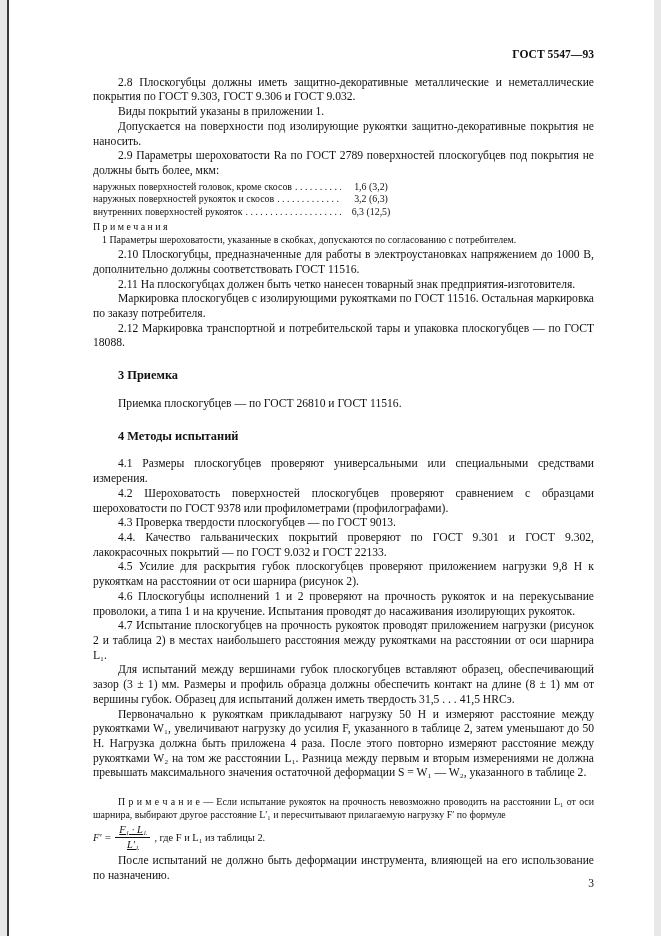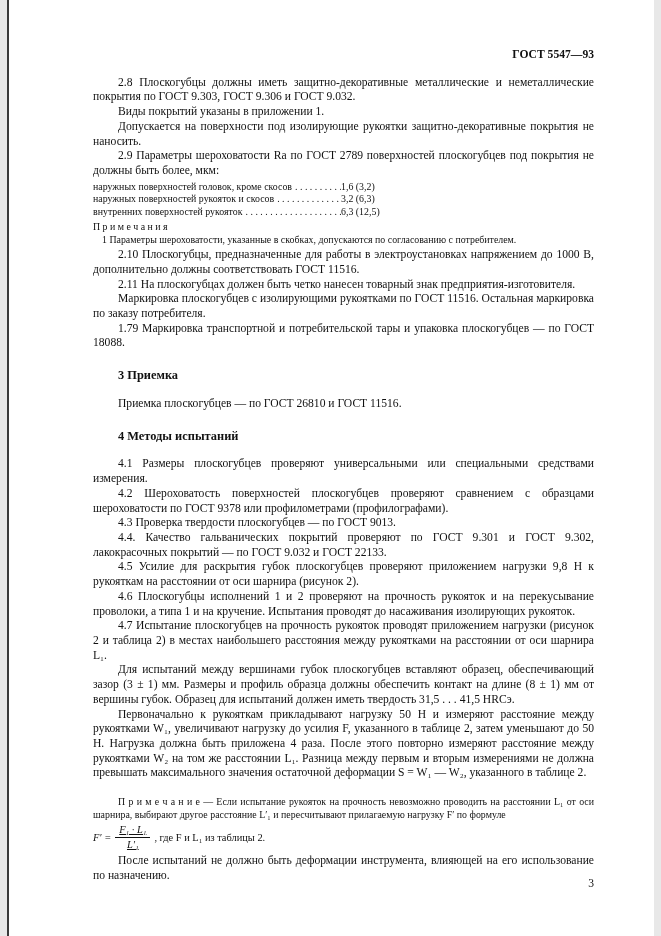--- a/index.html
+++ b/index.html
@@ -11,21 +11,21 @@
     font-size:11.6px; line-height:1.27;
     padding:48px 60px 40px 84px;
     border-left:2px solid #3a3a3a;
     overflow:hidden;
   }
   .doc-num { text-align:right; font-weight:bold; font-size:11.6px; margin-bottom:13px; }
   p.body { text-align:justify; text-indent:25px; }
   .gap-sm { margin-top:2px; }
   .small { font-size:9.9px; line-height:1.26; }
   .rough-list { margin:2px 0 1px 0; }
-  .rough-row { display:flex; width:308px; }
+  .rough-row { display:flex; width:308px;text-align:center; }
   .rough-label { flex:0 0 auto; white-space:nowrap; }
   .rough-dots { flex:1 1 auto; overflow:hidden; white-space:nowrap; padding:0 3px; }
   .rough-value { flex:0 0 auto; width:60px; white-space:nowrap; }
   .notes-title { margin-top:3px; }
   .note-item { text-align:justify; text-indent:9px; }
   .sec-title { font-weight:bold; font-size:12.4px; margin:17px 0 13px 0; text-indent:25px; }
   .note47 { text-align:justify; text-indent:25px; margin-top:15px; }
   .formula-line { display:flex; align-items:center; font-size:10.4px; margin:3px 0 3px 0; }
   .formula-var { font-style:italic; }
   .frac { display:inline-flex; flex-direction:column; align-items:center; margin:0 4px; font-style:italic; line-height:1.15;text-decoration:underline; }
@@ -62,21 +62,21 @@
       <span class="rough-value">6,3 (12,5)</span>
     </div>
   </div>
 
   <div class="small notes-title">П р и м е ч а н и я</div>
   <p class="small note-item">1 Параметры шероховатости, указанные в скобках, допускаются по согласованию с потребителем.</p>
 
   <p class="body gap-sm">2.10 Плоскогубцы, предназначенные для работы в электроустановках напряжением до 1000 В, дополнительно должны соответствовать ГОСТ 11516.</p>
   <p class="body">2.11 На плоскогубцах должен быть четко нанесен товарный знак предприятия-изготовителя.</p>
   <p class="body">Маркировка плоскогубцев с изолирующими рукоятками по ГОСТ 11516. Остальная маркировка по заказу потребителя.</p>
-  <p class="body">1.79 Маркировка транспортной и потребительской тары и упаковка плоскогубцев — по ГОСТ 18088.</p>
+  <p class="body">2.12 Маркировка транспортной и потребительской тары и упаковка плоскогубцев — по ГОСТ 18088.</p>
 
   <div class="sec-title">3 Приемка</div>
   <p class="body">Приемка плоскогубцев — по ГОСТ 26810 и ГОСТ 11516.</p>
 
   <div class="sec-title">4 Методы испытаний</div>
   <p class="body">4.1 Размеры плоскогубцев проверяют универсальными или специальными средствами измерения.</p>
   <p class="body">4.2 Шероховатость поверхностей плоскогубцев проверяют сравнением с образцами шероховатости по ГОСТ 9378 или профилометрами (профилографами).</p>
   <p class="body">4.3 Проверка твердости плоскогубцев — по ГОСТ 9013.</p>
   <p class="body">4.4. Качество гальванических покрытий проверяют по ГОСТ 9.301 и ГОСТ 9.302, лакокрасочных покрытий — по ГОСТ 9.032 и ГОСТ 22133.</p>
   <p class="body">4.5 Усилие для раскрытия губок плоскогубцев проверяют приложением нагрузки 9,8 Н к рукояткам на расстоянии от оси шарнира (рисунок 2).</p>

